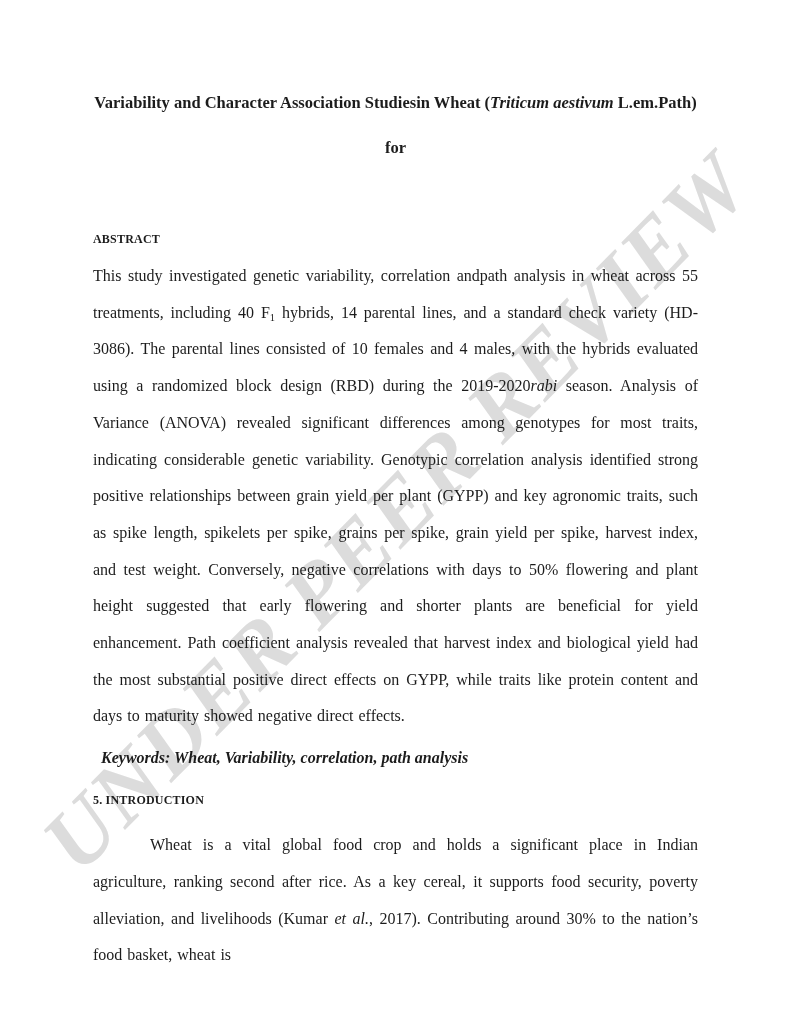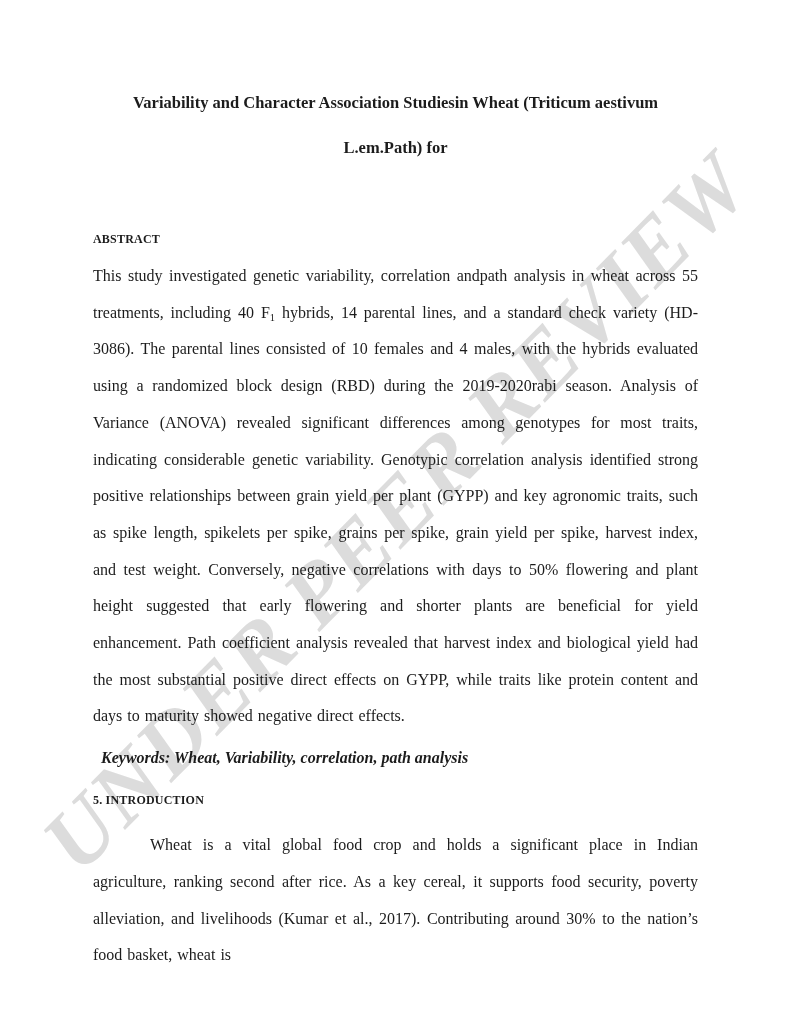--- a/index.html
+++ b/index.html
@@ -70,21 +70,21 @@
   }
   .abstract-para { margin-top: 8px; }
   .intro-para { margin-top: 16px; text-indent: 57px; }
   .keywords {
     margin: 12px 0 0 8px;
     font-size: 16px;
     font-weight: bold;
     font-style: italic;
     line-height: 22px;
   }
-  .it { }
+  .it { font-style: italic; }
   sub.fsub {
     font-size: 10.5px;
     line-height: 0;
     vertical-align: -3px;
   }
 </style>
 </head>
 <body>
 
 <div class="page">

